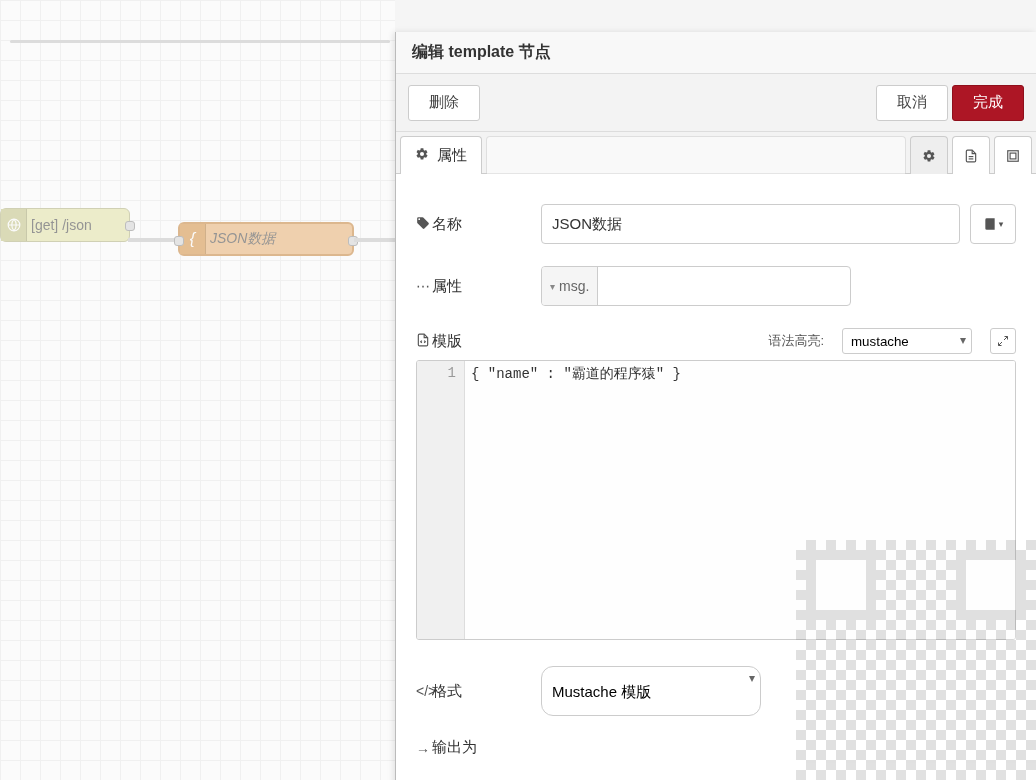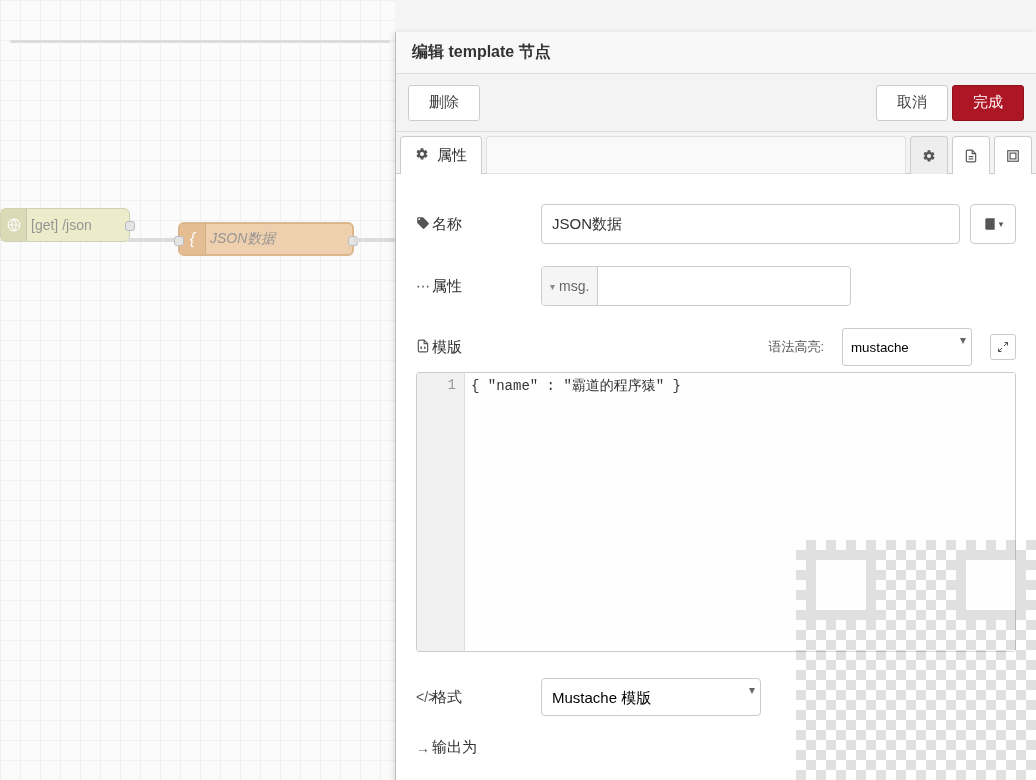--- a/index.html
+++ b/index.html
@@ -259,21 +259,21 @@
 
     .template-head {
       display: flex; align-items: center; justify-content: space-between;
       margin-bottom: 6px;
     }
     .syntax-box {
       display: flex; align-items: center; gap: 18px;
       font-size: 13px; color: #555;
     }
     .syntax-select {
-      height: 38px;
+      height: 26px;
       border: 1px solid #ccc;
       border-radius: 3px;
       padding: 0 20px 0 8px;
       min-width: 130px;
       background: #fff;
       appearance: none;
       position: relative;
     }
     .sel-wrap { position: relative; display: inline-block; }
     .sel-wrap::after {
@@ -307,23 +307,23 @@
     }
     .code {
       flex: 1;
       padding: 4px 6px 0 6px;
       background: #fefefe;
       white-space: pre;
     }
 
     .select2 {
       width: 220px;
-      height: 38px;
-      border: 1px solid #ccc;
-      border-radius: 4px;
+      height: 50px;
+      border: 1px solid #ccc;
+      border-radius: 12px;
       padding: 0 26px 0 10px;
       background: #fff;
       appearance: none;
       font-size: 15px;
     }
 
     
     .qr {
       position: absolute;
       right: 0; bottom: 0;

